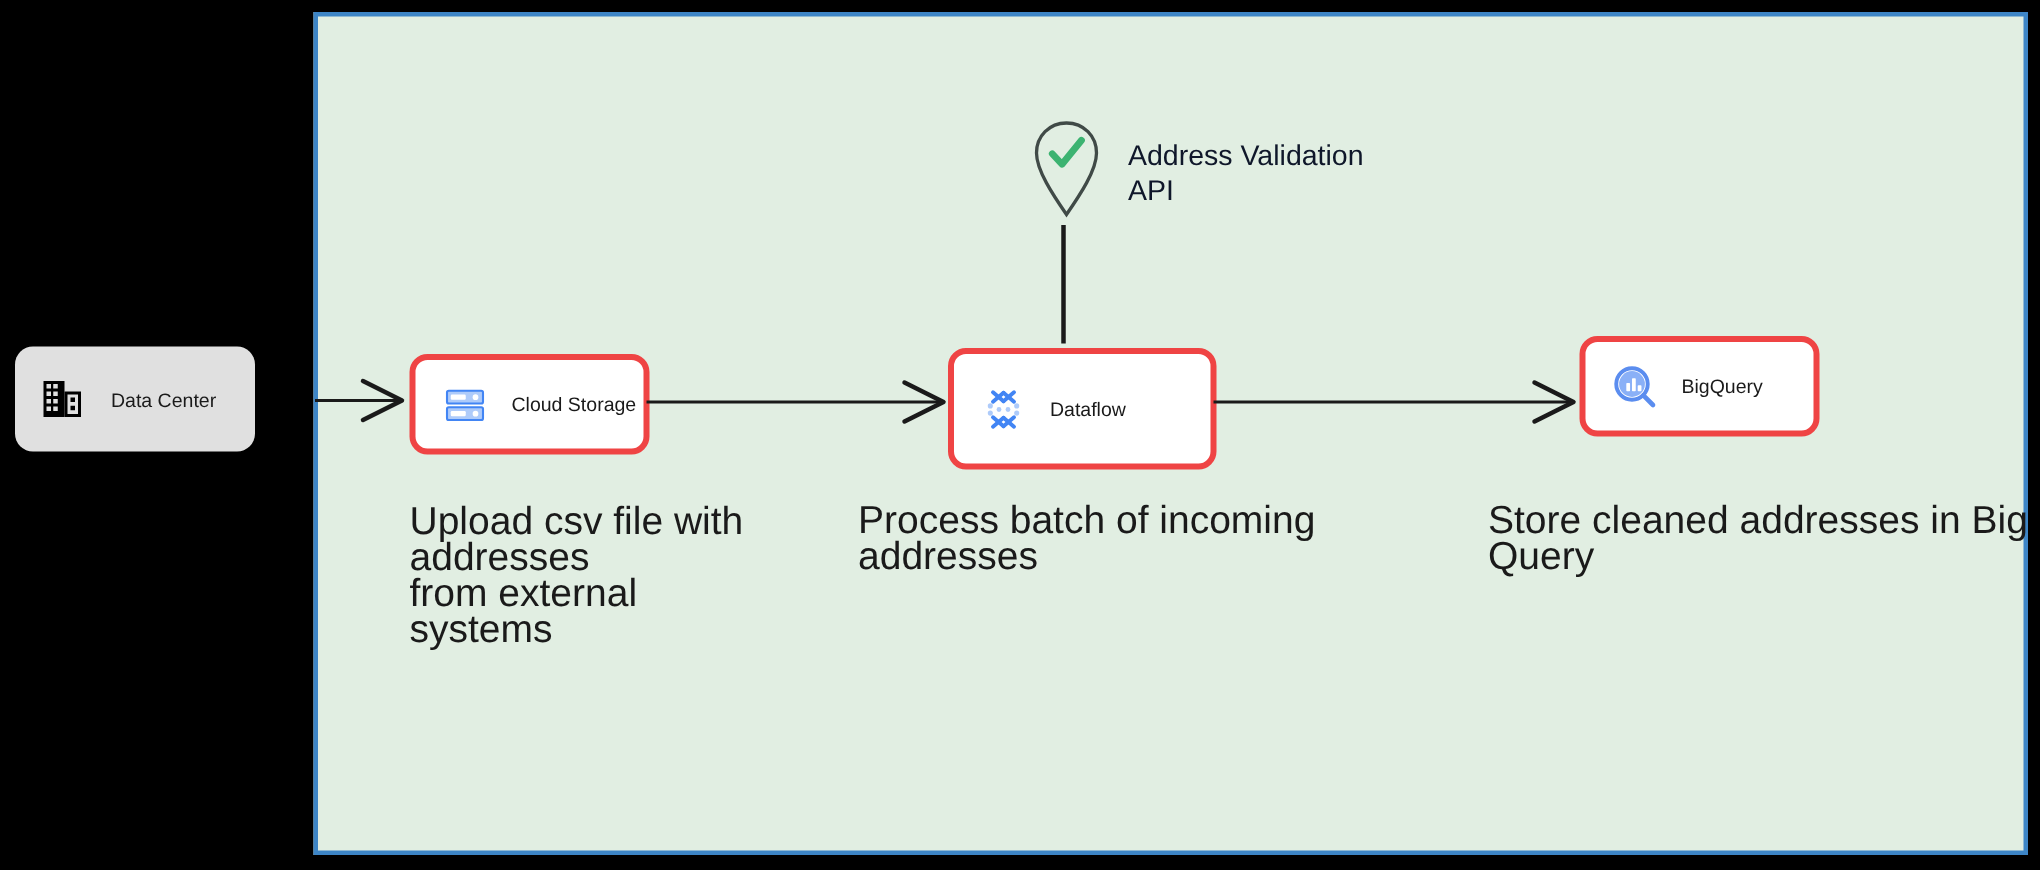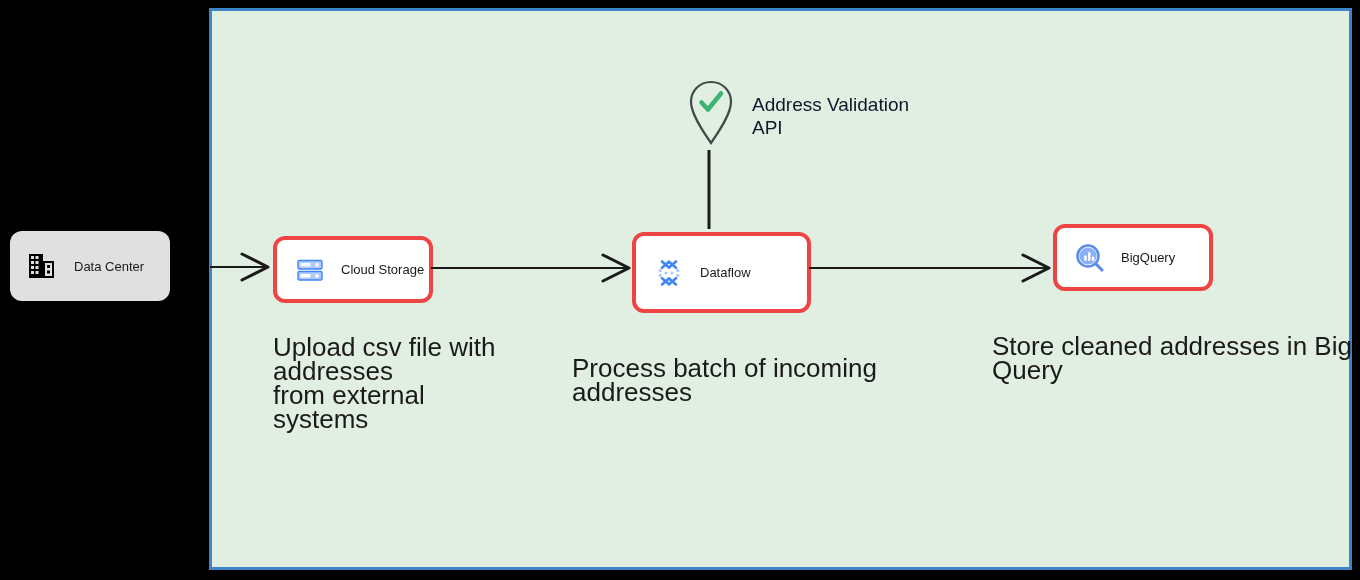--- a/index.html
+++ b/index.html
@@ -115,21 +115,21 @@
 
   
   .caption {
     position: absolute;
     font-size: 26px;
     color: #1a1a1a;
     line-height: 24px;
     white-space: pre-line;
   }
   #caption-upload  { left: 61px;  top: 324px; width: 240px; }
-  #caption-process { left: 360px; top: 323px; width: 400px; margin-top: 22px; }
+  #caption-process { left: 360px; top: 323px; width: 400px; }
   #caption-store   { left: 780px; top: 323px; width: 400px; }
 
   
   #connectors {
     position: absolute;
     left: 0;
     top: 0;
     width: 1360px;
     height: 580px;
     pointer-events: none;

